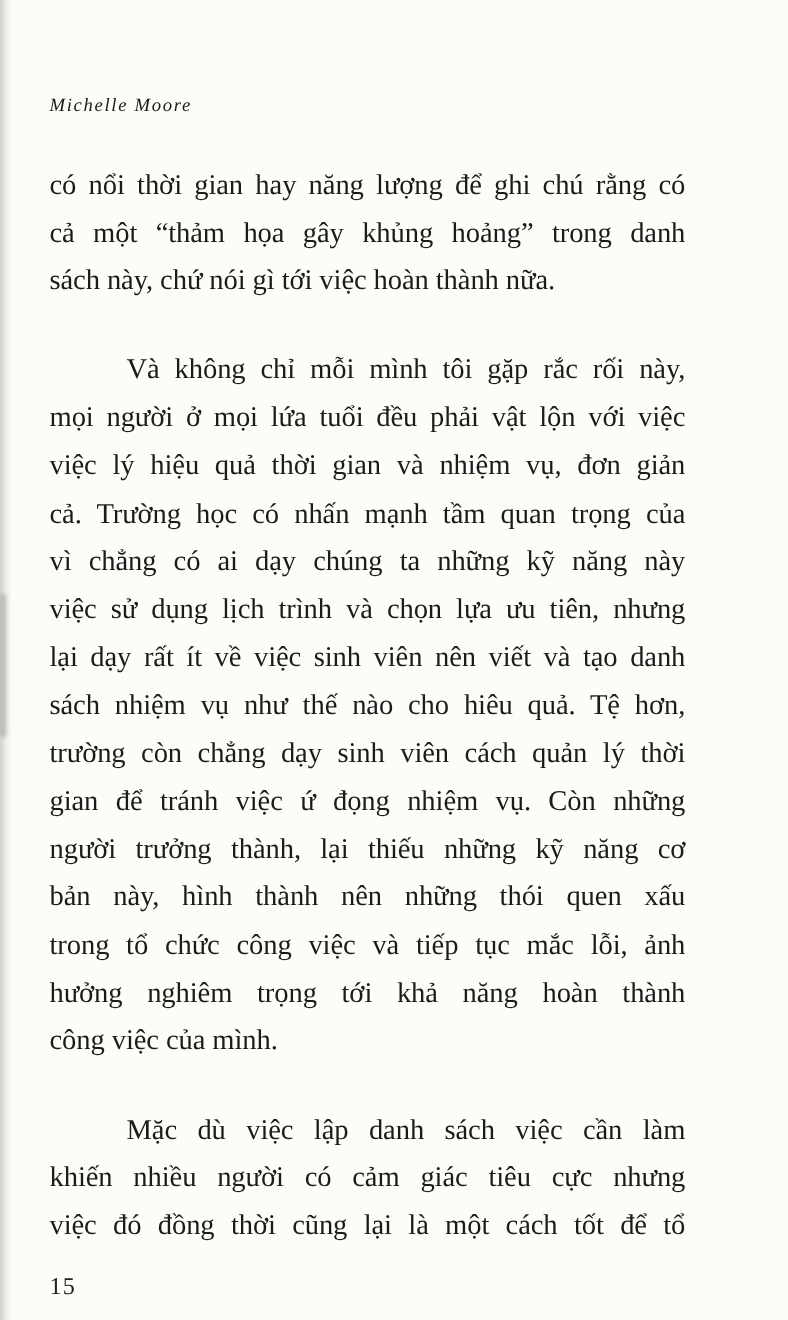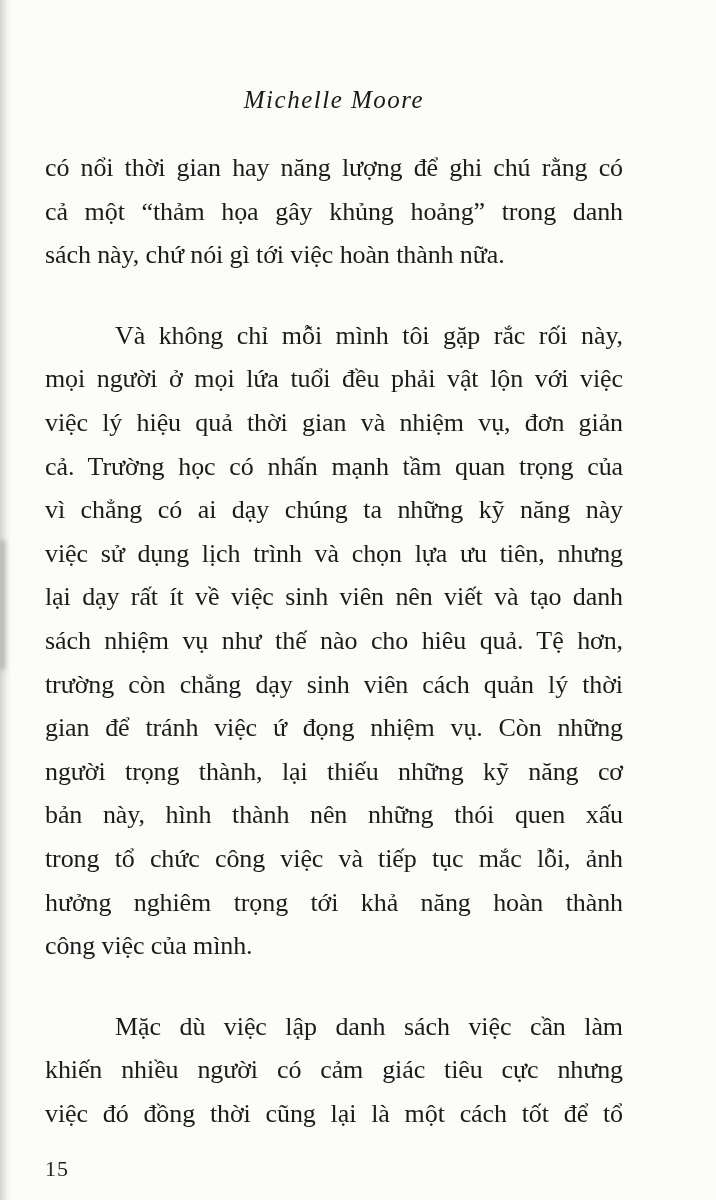--- a/index.html
+++ b/index.html
@@ -32,23 +32,22 @@
     background: rgba(80,80,75,0.25);
     filter: blur(2px);
     border-radius: 3px;
     pointer-events: none;
   }
   .running-title {
     position: absolute;
     top: 86px;
     left: 45px;
     width: 578px;
-    text-align: center;
     font-style: italic;
-    font-size: 25px;
+    font-size: 17px;
     letter-spacing: 1.5px;
     color: #191919;
   }
   .text-block {
     position: absolute;
     top: 146px;
     left: 45px;
     width: 578px;
     font-size: 26px;
     line-height: 43.6px;
@@ -93,21 +92,21 @@
         <div class="line">Và không chỉ mỗi mình tôi gặp rắc rối này,</div>
         <div class="line">mọi người ở mọi lứa tuổi đều phải vật lộn với việc</div>
         <div class="line">việc lý hiệu quả thời gian và nhiệm vụ, đơn giản</div>
         <div class="line">cả. Trường học có nhấn mạnh tầm quan trọng của</div>
         <div class="line">vì chẳng có ai dạy chúng ta những kỹ năng này</div>
         <div class="line">việc sử dụng lịch trình và chọn lựa ưu tiên, nhưng</div>
         <div class="line">lại dạy rất ít về việc sinh viên nên viết và tạo danh</div>
         <div class="line">sách nhiệm vụ như thế nào cho hiêu quả. Tệ hơn,</div>
         <div class="line">trường còn chẳng dạy sinh viên cách quản lý thời</div>
         <div class="line">gian để tránh việc ứ đọng nhiệm vụ. Còn những</div>
-        <div class="line">người trọng thành, lại thiếu những kỹ năng cơ</div>
+        <div class="line">người trưởng thành, lại thiếu những kỹ năng cơ</div>
         <div class="line">bản này, hình thành nên những thói quen xấu</div>
         <div class="line">trong tổ chức công việc và tiếp tục mắc lỗi, ảnh</div>
         <div class="line">hưởng nghiêm trọng tới khả năng hoàn thành</div>
         <div class="line no-just">công việc của mình.</div>
       </div>
       <div class="para indent">
         <div class="line">Mặc dù việc lập danh sách việc cần làm</div>
         <div class="line">khiến nhiều người có cảm giác tiêu cực nhưng</div>
         <div class="line">việc đó đồng thời cũng lại là một cách tốt để tổ</div>
       </div>

